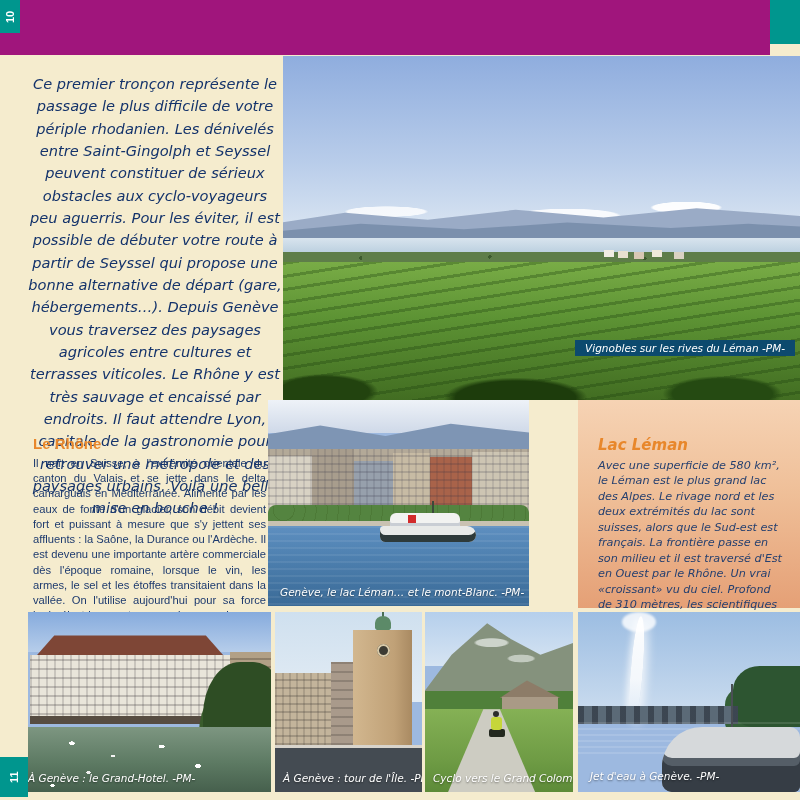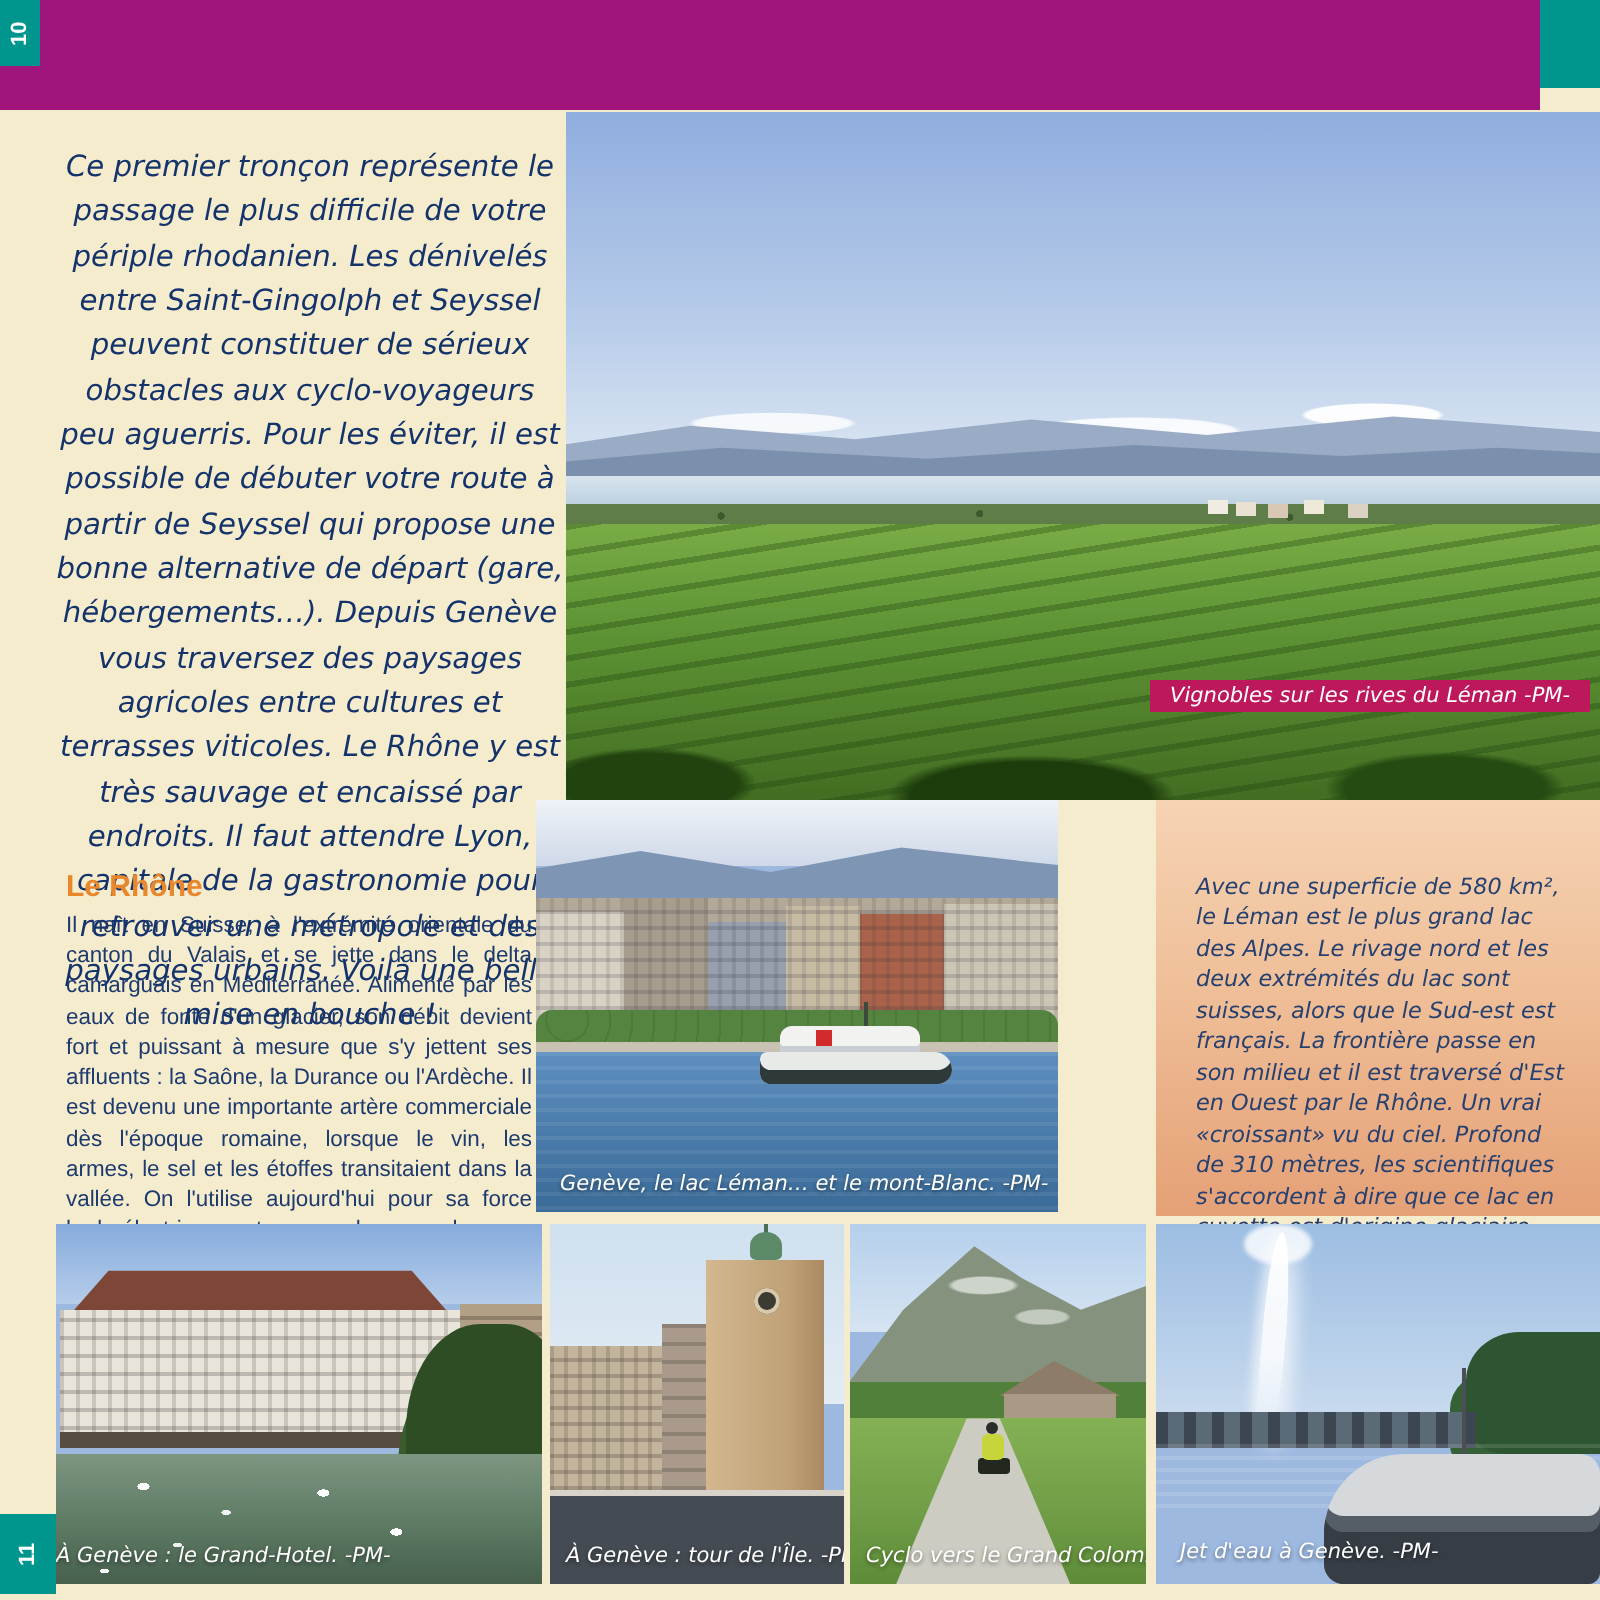--- a/index.html
+++ b/index.html
@@ -23,21 +23,21 @@
   .intro{left:28px;top:73px;width:254px;margin:0;color:#14336b;
          font-family:"DejaVu Sans",sans-serif;font-style:italic;font-weight:500;
          font-size:14.6px;line-height:1.53;text-align:center;}
 
   
   .photo{overflow:hidden;background:#9db9e0;}
   .layer{position:absolute;}
   .caption{position:absolute;color:#fff;font-family:"DejaVu Sans",sans-serif;
            font-style:italic;font-size:10.5px;white-space:nowrap;
            text-shadow:0 1px 2px rgba(0,0,0,.45);}
-  .caption-orange{background:#be185d;padding:2px 10px;text-shadow:none;}
+  .caption-orange{background:#0c4a6e;padding:2px 10px;text-shadow:none;}
 
   
   .ph-vineyard{left:283px;top:56px;width:517px;height:344px;}
   .v-sky{inset:0 0 48% 0;background:linear-gradient(180deg,#8fadde 0%,#b9cdea 60%,#dbe6f2 100%);}
   .v-clouds{left:0;top:38%;width:100%;height:12%;
     background:
       radial-gradient(ellipse 60px 10px at 78% 50%,rgba(255,255,255,.95) 55%,transparent 60%),
       radial-gradient(ellipse 90px 12px at 55% 70%,rgba(255,255,255,.85) 55%,transparent 60%),
       radial-gradient(ellipse 70px 9px at 20% 60%,rgba(255,255,255,.8) 55%,transparent 60%);}
   .v-ridge-far{left:0;top:42%;width:100%;height:9%;background:#9aabc6;
@@ -243,20 +243,21 @@
       <div class="l-boat-mast"></div>
       <div class="l-boat-top"></div>
       <div class="l-boat-flag"></div>
       <div class="l-boat-hull"></div>
     </div>
     <div class="caption l-caption">Genève, le lac Léman… et le mont-Blanc. -PM-</div>
   </div>
 
   <aside class="abs panel-leman">
     <div class="panel-inner">
+      <h2 class="h-orange h-italic">Lac Léman</h2>
       <p class="leman-body">Avec une superficie de 580 km², le Léman est le plus grand lac des Alpes. Le rivage nord et les deux extrémités du lac sont suisses, alors que le Sud-est est français. La frontière passe en son milieu et il est traversé d'Est en Ouest par le Rhône. Un vrai «croissant» vu du ciel. Profond de 310 mètres, les scientifiques s'accordent à dire que ce lac en cuvette est d'origine glaciaire. Ses eaux restent à ce jour très poissonneuses.</p>
     </div>
   </aside>
 
   <section class="abs sec-rhone">
     <h2 class="h-orange">Le Rhône</h2>
     <p class="rhone-body">Il naît en Suisse, à l'extrémité orientale du canton du Valais et se jette dans le delta camarguais en Méditerranée. Alimenté par les eaux de fonte d'un glacier, son débit devient fort et puissant à mesure que s'y jettent ses affluents : la Saône, la Durance ou l'Ardèche. Il est devenu une importante artère commerciale dès l'époque romaine, lorsque le vin, les armes, le sel et les étoffes transitaient dans la vallée. On l'utilise aujourd'hui pour sa force hydroélectrique et pour les nombreuses possibilités d'extractions de granulats.</p>
   </section>
 
   <div class="abs photo ph-hotel">

